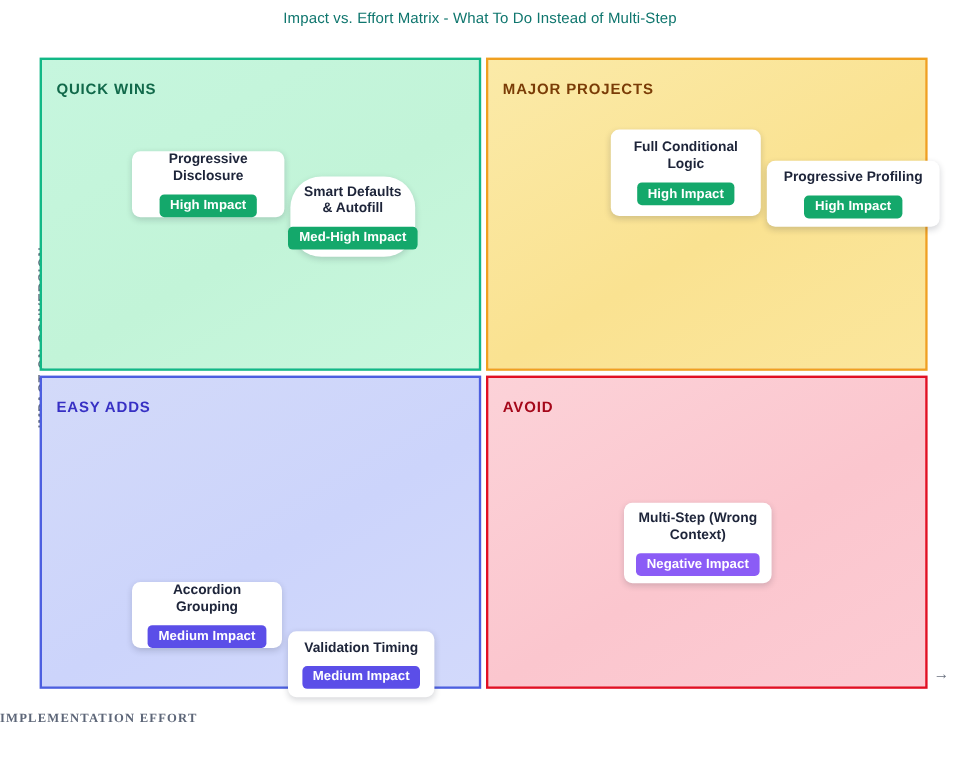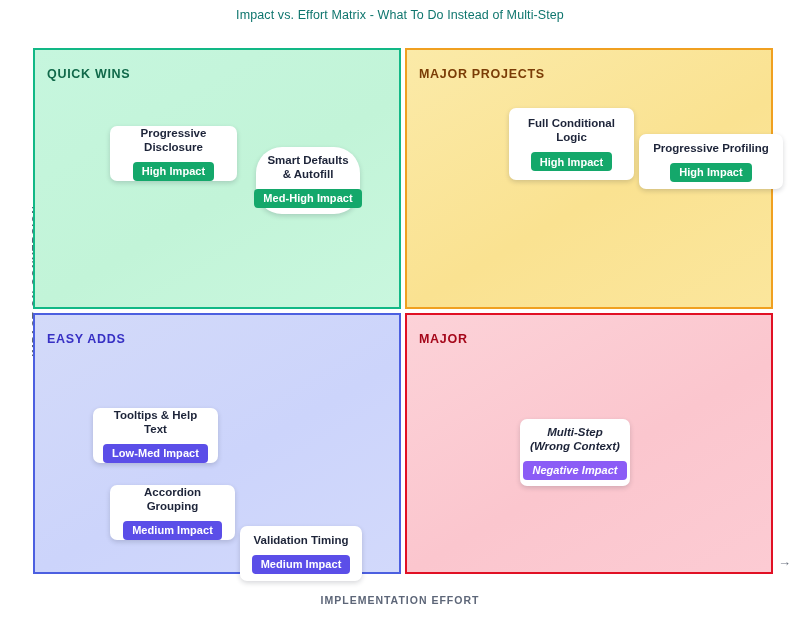--- a/index.html
+++ b/index.html
@@ -31,25 +31,25 @@
     transform-origin:center center;
     font-size:10.5px;
     font-weight:600;
     letter-spacing:1.0px;
     color:#5d6678;
     white-space:nowrap;
   }
   .x-axis{
     position:absolute;
     left:0;top:594px;width:800px;
-    text-align:center;
     font-size:10.5px;
     font-weight:600;
     letter-spacing:1.0px;
     color:#5d6678;
+    font-family:Liberation Serif, serif;
   }
   .edge-arrow{
     position:absolute;
     left:778px;top:553px;
     font-size:13px;
     color:#6b7280;
     line-height:18px;
   }
 
   
@@ -142,21 +142,21 @@
   <div class="matrix">
 
     <div class="quad q-tl">
       <div class="quad-label">QUICK WINS</div>
 
       <div class="card" style="left:75px;top:76px;width:127px;height:55px;">
         <div class="card-title">Progressive Disclosure</div>
         <div class="badge b-green">High Impact</div>
       </div>
 
-      <div class="card" style="left:221px;top:97px;width:104px;height:67px;border-radius:26px;">
+      <div class="card" style="left:207px;top:97px;width:104px;height:67px;border-radius:26px;">
         <div class="card-title">Smart Defaults &amp; Autofill</div>
         <div class="badge b-green">Med-High Impact</div>
       </div>
     </div>
 
     <div class="quad q-tr">
       <div class="quad-label">MAJOR PROJECTS</div>
 
       <div class="card" style="left:102px;top:58px;width:125px;height:72px;">
         <div class="card-title">Full Conditional Logic</div>
@@ -165,39 +165,35 @@
 
       <div class="card" style="left:232px;top:84px;width:144px;height:55px;">
         <div class="card-title">Progressive Profiling</div>
         <div class="badge b-green">High Impact</div>
       </div>
     </div>
 
     <div class="quad q-bl">
       <div class="quad-label">EASY ADDS</div>
 
-      <div class="card" style="left:58px;top:93px;width:125px;height:55px;">
-        <div class="card-title">Tooltips &amp; Help Text</div>
-        <div class="badge b-purple">Low-Med Impact</div>
-      </div>
 
       <div class="card" style="left:75px;top:170px;width:125px;height:55px;">
         <div class="card-title">Accordion Grouping</div>
         <div class="badge b-purple">Medium Impact</div>
       </div>
 
       <div class="card" style="left:205px;top:211px;width:122px;height:55px;justify-content:center;">
         <div class="card-title">Validation Timing</div>
         <div class="badge b-purple">Medium Impact</div>
       </div>
     </div>
 
     <div class="quad q-br">
-      <div class="quad-label">MAJOR</div>
+      <div class="quad-label">AVOID</div>
 
-      <div class="card" style="left:113px;top:104px;width:110px;height:67px;font-style:italic;">
+      <div class="card" style="left:113px;top:104px;width:123px;height:67px;">
         <div class="card-title">Multi-Step (Wrong Context)</div>
         <div class="badge b-red">Negative Impact</div>
       </div>
     </div>
 
   </div>
 </div>
 
 </body></html>

